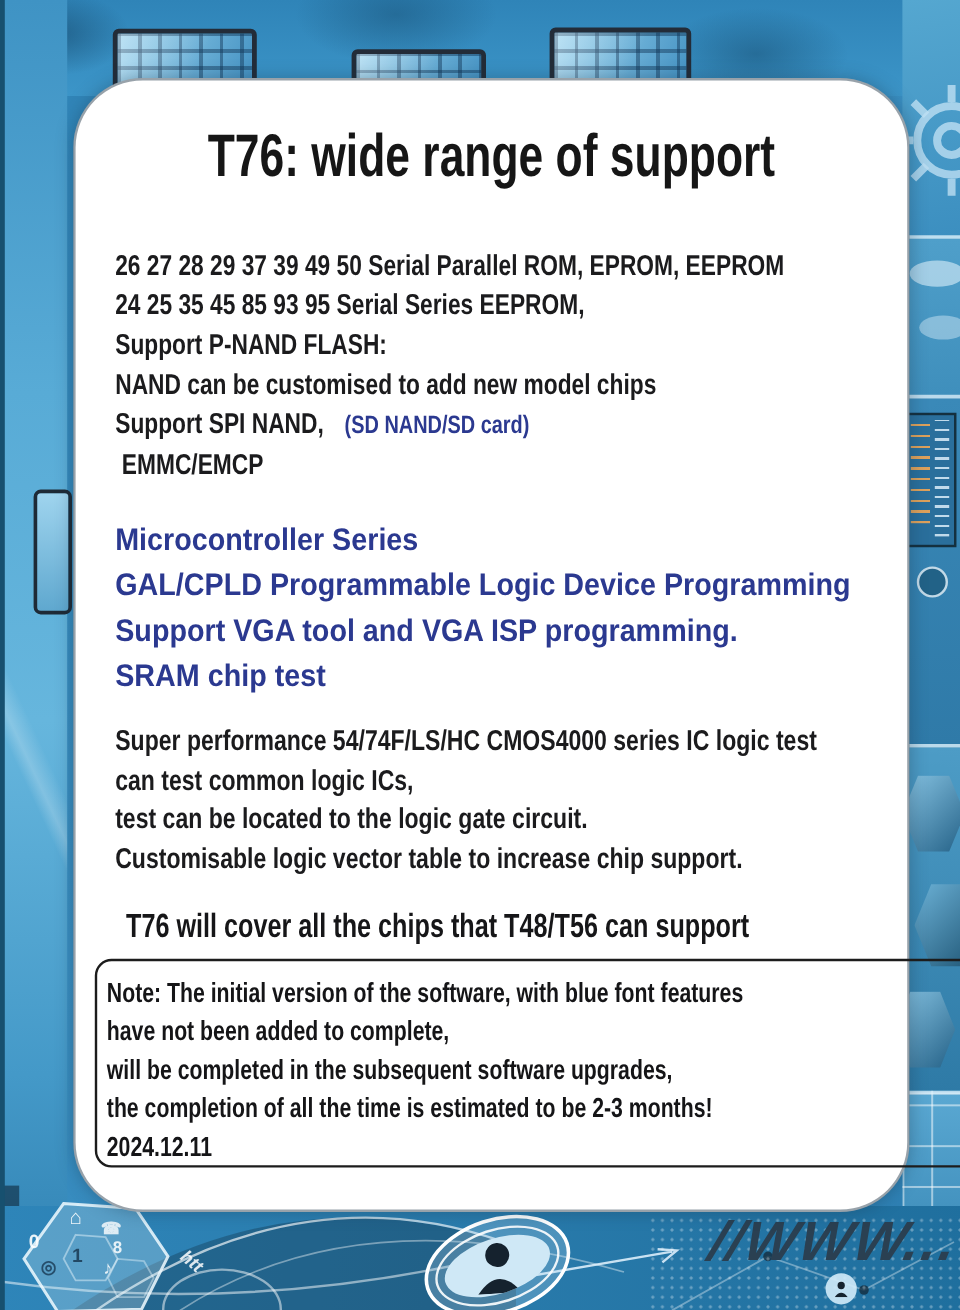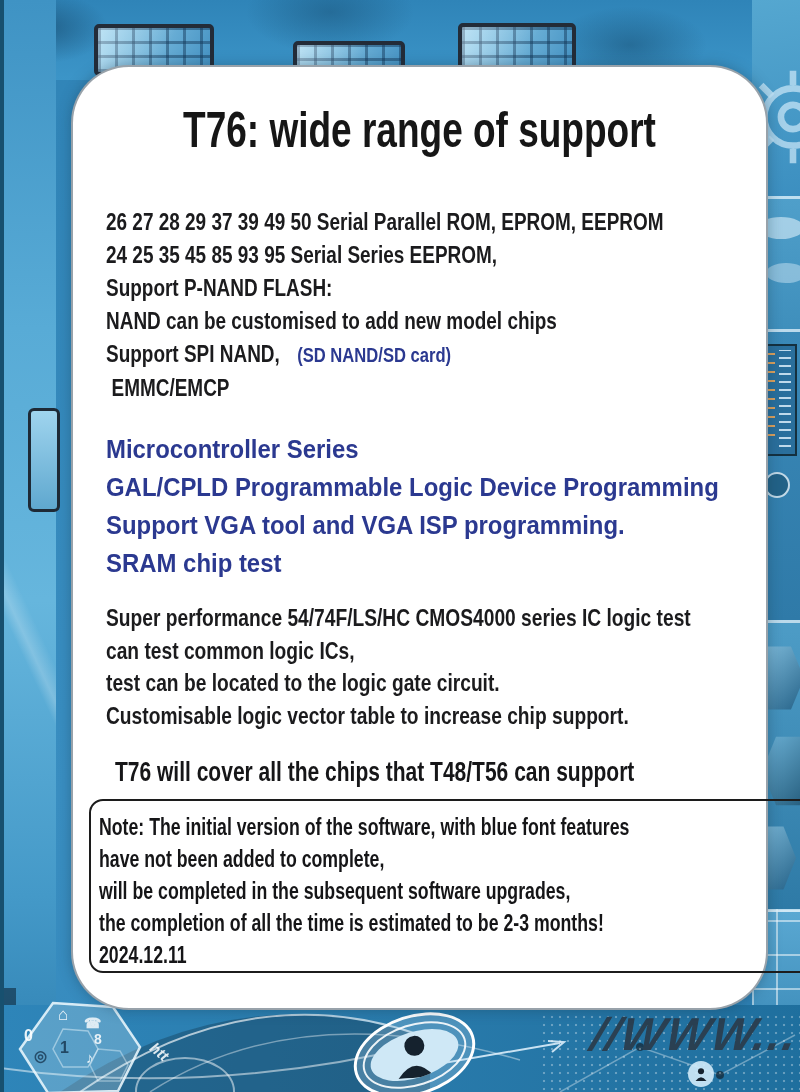--- a/index.html
+++ b/index.html
@@ -99,21 +99,21 @@
   .hex-glyph{position:absolute; font-weight:bold; z-index:3;}
   .arc-ring{position:absolute; left:135px; top:52px; width:96px; height:64px; border:2px solid rgba(255,255,255,.5); border-radius:50%;}
   
   .avatar{position:absolute; left:352px; top:10px; width:125px; height:80px; transform:rotate(-18deg); z-index:3;}
   .ring1{position:absolute; inset:0; border:3px solid #fff; border-radius:50%; background:rgba(190,225,245,.25);}
   .ring2{position:absolute; inset:9px; border:2px solid rgba(255,255,255,.9); border-radius:50%;}
   .ring3{position:absolute; inset:17px; background:#cfe8f6; border-radius:50%; overflow:hidden; display:flex; align-items:center; justify-content:center;}
   .mini-avatar{position:absolute; left:688px; top:56px; width:26px; height:26px; border-radius:50%; background:rgba(210,235,250,.9); display:flex; align-items:center; justify-content:center; z-index:3;}
   
   .card{
-    position:absolute; left:71px; top:65px; width:697px; height:945px;
+    position:absolute; left:61px; top:65px; width:697px; height:945px;
     background:#fff; border:2px solid rgba(50,70,85,.5); border-radius:58px;
     box-sizing:border-box; z-index:5; box-shadow:0 0 14px rgba(20,50,70,.35);
   }
   .card-title{
     position:absolute; top:34px; left:0; width:100%; text-align:center;
     font-size:50px; font-weight:bold; color:#161616;
     transform:scaleX(.74); transform-origin:50% 0;
   }
   .blk{position:absolute; left:33px; font-weight:bold; white-space:nowrap;}
   .blk1{top:138px; font-size:24px; line-height:33px; color:#1b1b1d; transform:scaleX(.79); transform-origin:0 0;}

